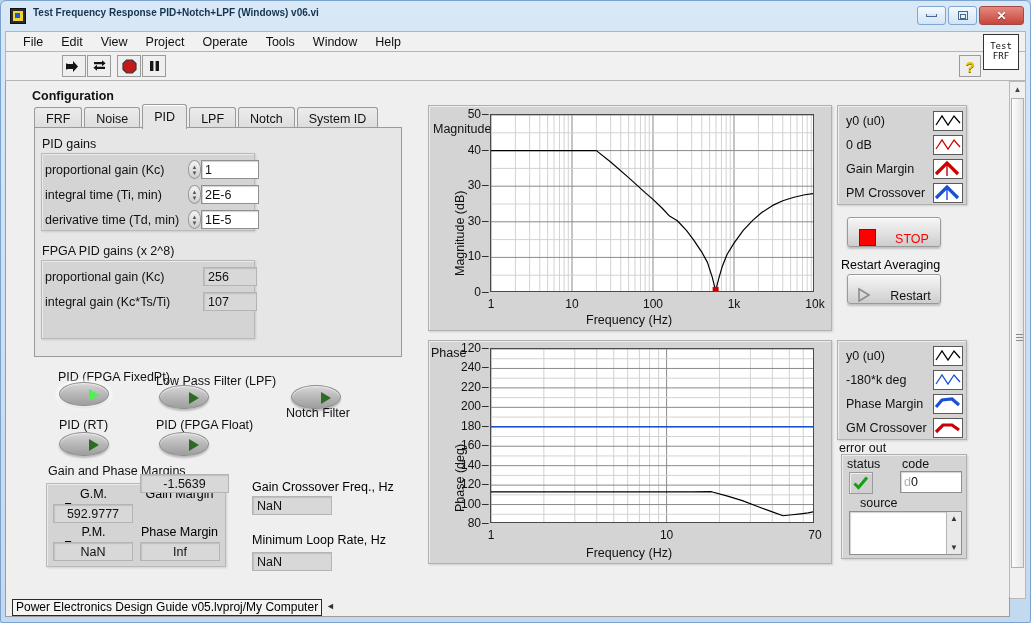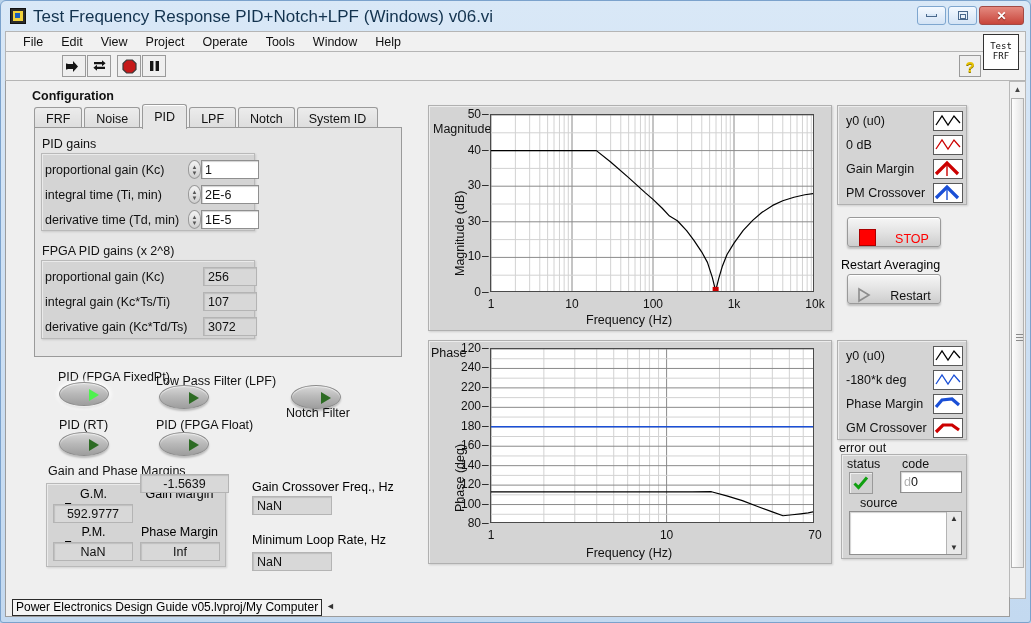--- a/index.html
+++ b/index.html
@@ -15,21 +15,21 @@
 
   
   .titlebar { position:absolute; left:1px; top:1px; width:1027px; height:27px;
     border-radius:5px 5px 0 0; }
   .title-icon { position:absolute; left:8px; top:6px; width:16px; height:16px;
     background:#2b2b2b; border:1px solid #111; }
   .title-icon i { position:absolute; left:2px; top:2px; width:10px; height:10px;
     background:#f2d23b; display:block; }
   .title-icon b { position:absolute; left:4px; top:4px; width:5px; height:5px;
     background:#1b5fbe; display:block; }
-  .title-text { position:absolute; left:31px; top:5px; font-size:17px; color:#13334f; }
+  .title-text { position:absolute; left:31px; top:5px; font-size:10px; color:#13334f;font-weight:bold; }
   .winbtns { position:absolute; right:5px; top:4px; display:flex; gap:2px; }
   .wbtn { width:29px; height:19px; border:1px solid #7ea6cf; border-radius:3px;
     background:linear-gradient(180deg,#f4f9ff,#d3e3f5); display:flex;
     align-items:center; justify-content:center; }
   .wbtn.close { width:45px; border:1px solid #a24a45;
     background:linear-gradient(180deg,#e48a80,#c8453b); }
   .gl-min { width:11px; height:3px; border:1px solid #49688c; border-top:none;
     background:#d6e6f7; }
   .gl-max { width:10px; height:9px; border:1px solid #49688c; background:#e8f1fb; }
   .gl-max::after { content:""; display:block; width:4px; height:3px; margin:2px auto 0;
@@ -276,24 +276,20 @@
   <div class="grp-title" style="left:41px; top:243px;">FPGA PID gains (x 2^8)</div>
   <div class="grp-box" style="left:40px; top:259px; width:214px; height:79px;"></div>
 
   <div class="fld-row" style="left:44px; top:266px;">
     <span class="fld-lbl" style="width:152px;">proportional gain (Kc)</span>
     <span class="graybox" style="width:54px; margin-left:6px;">256</span>
   </div>
   <div class="fld-row" style="left:44px; top:291px;">
     <span class="fld-lbl" style="width:152px;">integral gain (Kc*Ts/Ti)</span>
     <span class="graybox" style="width:54px; margin-left:6px;">107</span>
-  </div>
-  <div class="fld-row" style="left:44px; top:316px;">
-    <span class="fld-lbl" style="width:152px;">derivative gain (Kc*Td/Ts)</span>
-    <span class="graybox" style="width:54px; margin-left:6px;">3072</span>
   </div>
 
   <div class="tog-lbl" style="left:57px; top:369px;">PID (FPGA FixedPt)</div>
   <div class="tog on" style="left:58px; top:381px;">
       <span class="tri"></span>
     </div>
 
   <div class="tog-lbl" style="left:155px; top:373px;">Low Pass Filter (LPF)</div>
   <div class="tog" style="left:158px; top:384px;">
       <span class="tri"></span>

